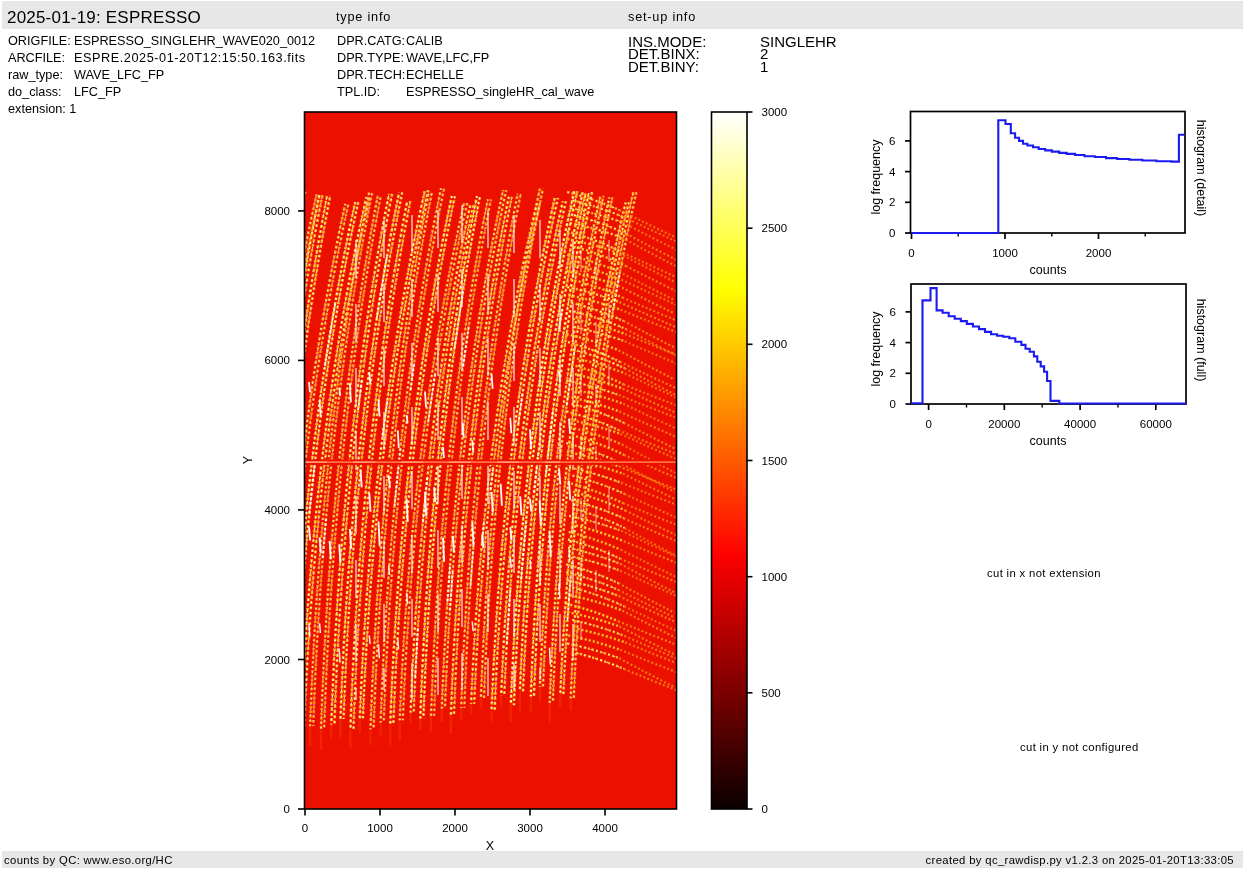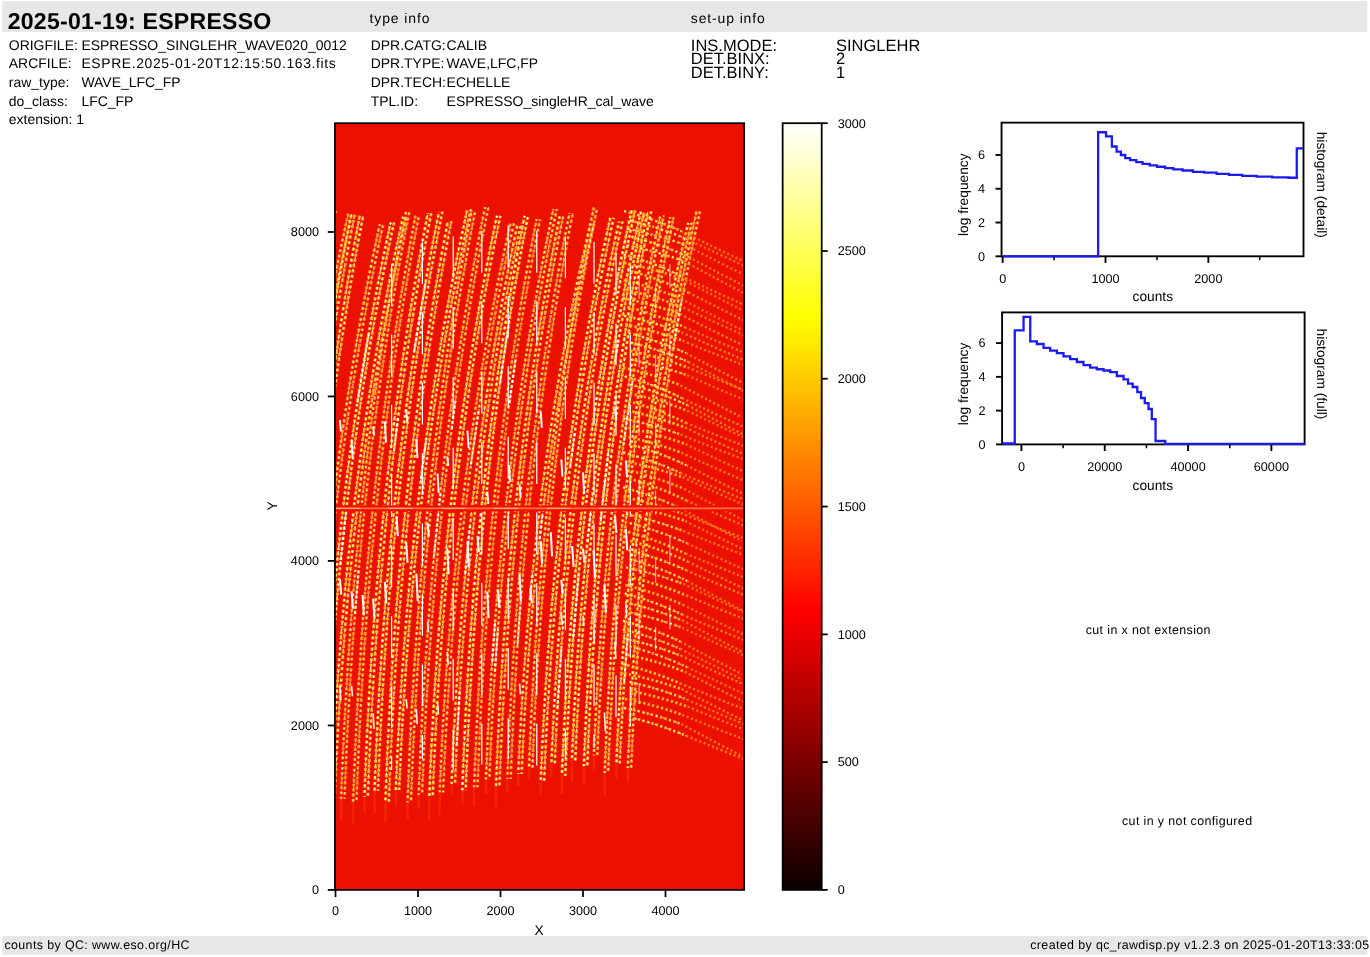--- a/index.html
+++ b/index.html
@@ -4,21 +4,21 @@
 html,body{width:1245px;height:870px;background:#fff;font-family:"Liberation Sans",sans-serif;color:#000;position:relative;overflow:hidden}
 .abs{position:absolute;white-space:nowrap}
 .hdr{position:absolute;left:2px;right:2px;top:1px;height:28px;background:#e7e7e7}
 .ftr{position:absolute;left:2px;right:2px;top:851px;height:17px;background:#e7e7e7}
 .t12{font-size:12.7px}
 .t10{font-size:15px}
 .t11{font-size:11.3px;letter-spacing:0.35px}
 </style></head><body>
 <div class="hdr"></div>
 <div class="ftr"></div>
-<div class="abs" style="left:7px;top:8px;font-size:21px;font-weight:bold;letter-spacing:0.2px">2025-01-19: ESPRESSO</div>
+<div class="abs" style="left:7px;top:8px;font-size:17px;font-weight:normal;letter-spacing:0.2px">2025-01-19: ESPRESSO</div>
 <div class="abs t12" style="left:336px;top:9.5px;letter-spacing:0.8px">type info</div>
 <div class="abs t12" style="left:628px;top:9.5px;letter-spacing:0.8px">set-up info</div>
 
 <div class="abs t12" style="left:8px;top:33.5px">ORIGFILE:</div>
 <div class="abs t12" style="left:74px;top:33.5px">ESPRESSO_SINGLEHR_WAVE020_0012</div>
 <div class="abs t12" style="left:8px;top:51px">ARCFILE:</div>
 <div class="abs t12" style="left:74px;top:51px;letter-spacing:0.55px">ESPRE.2025-01-20T12:15:50.163.fits</div>
 <div class="abs t12" style="left:8px;top:68px">raw_type:</div>
 <div class="abs t12" style="left:74px;top:68px">WAVE_LFC_FP</div>
 <div class="abs t12" style="left:8px;top:85px">do_class:</div>
@@ -38,21 +38,21 @@
 <div class="abs t10" style="left:760px;top:32.5px">SINGLEHR</div>
 <div class="abs t10" style="left:628px;top:45px">DET.BINX:</div>
 <div class="abs t10" style="left:760px;top:45px">2</div>
 <div class="abs t10" style="left:628px;top:57.5px">DET.BINY:</div>
 <div class="abs t10" style="left:760px;top:57.5px">1</div>
 
 <div class="abs t11" style="left:987px;top:566.5px">cut in x not extension</div>
 <div class="abs t11" style="left:1020px;top:740.5px">cut in y not configured</div>
 
 <div class="abs t11" style="left:4px;top:853.5px">counts by QC: www.eso.org/HC</div>
-<div class="abs t11" style="right:0;top:853.5px">created by qc_rawdisp.py v1.2.3 on 2025-01-20T13:33:05</div>
+<div class="abs t11" style="right:11px;top:853.5px">created by qc_rawdisp.py v1.2.3 on 2025-01-20T13:33:05</div>
 <svg width="1245" height="870" viewBox="0 0 1245 870" style="position:absolute;left:0;top:0" font-family="Liberation Sans, sans-serif" fill="#000">
     <clipPath id="imclip">
       <rect x="304.5" y="112.0" width="372.0" height="697.0"></rect>
     </clipPath>
 <rect x="304.5" y="112.0" width="372.0" height="697.0" fill="#ec1000"></rect>
 <g clip-path="url(#imclip)">
 <path d="M240.0 728.8 Q251.3 432.7 302.5 190.4" stroke="#ff8800" stroke-width="3.0" fill="none" stroke-dasharray="2.6 2.2" stroke-dashoffset="0.3" opacity="0.55"></path>
 <path d="M240.0 728.8 Q251.3 432.7 302.5 190.4" stroke="#ffd030" stroke-width="2.05" fill="none" stroke-dasharray="2.4 2.4" stroke-dashoffset="0.3" opacity="0.65"></path>
 <path d="M240.0 728.8 Q251.3 432.7 302.5 190.4" stroke="#ffffff" stroke-width="1.3" fill="none" stroke-dasharray="2.0 3.4" stroke-dashoffset="0.3" opacity="0.62"></path>
 <path d="M255.7 497.7 L258.1 474.0" stroke="#ffffff" stroke-width="1.8" fill="none" stroke-dasharray="2.8 1.8" opacity="0.92"></path>

